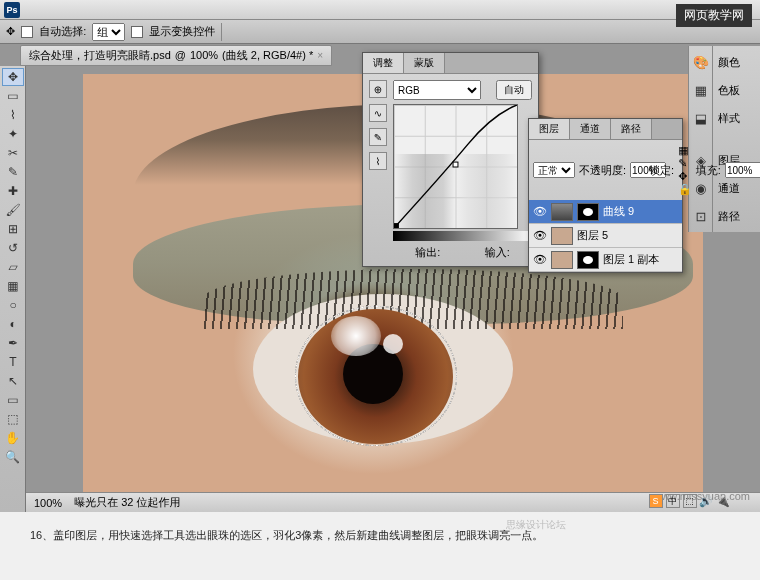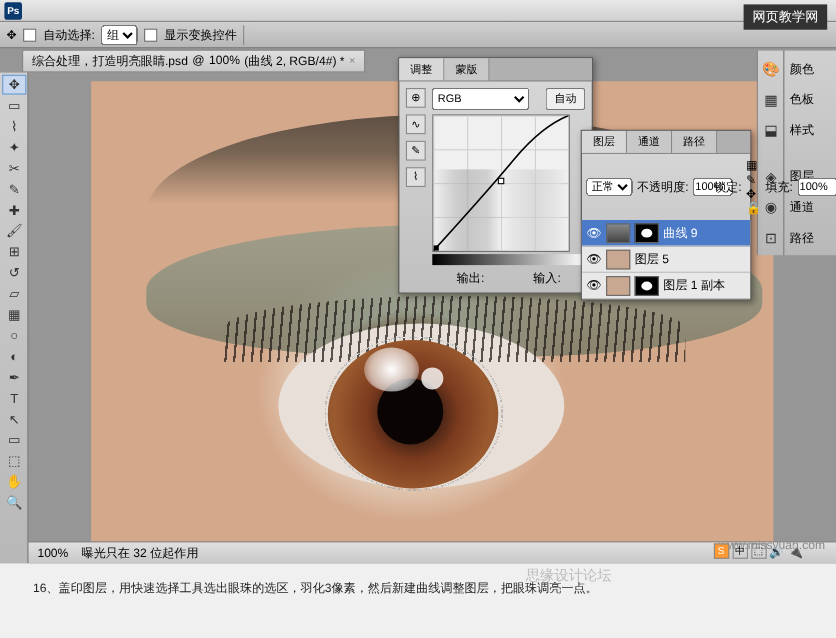--- a/index.html
+++ b/index.html
@@ -62,21 +62,21 @@
 .layers-row .lbl{flex:0 0 auto}
 .layers-list{background:#e8e8e8;max-height:95px;overflow-y:auto}
 .layer-item{display:flex;align-items:center;height:24px;border-bottom:1px solid #bbb;padding:0 4px;gap:4px;font-size:10px}
 .layer-item.sel{background:#4a7ac8;color:#fff}
 .layer-eye{width:14px;font-size:11px}
 .layer-thumb{width:22px;height:18px;border:1px solid #666;background:#888}
 .layer-mask{width:22px;height:18px;border:1px solid #666;background:#000;display:flex;align-items:center;justify-content:center}
 .layer-mask span{width:10px;height:8px;background:#fff;border-radius:50%}
 .watermark1{position:absolute;top:4px;right:8px;background:#333;color:#fff;padding:3px 8px;font-size:12px}
 .watermark2{position:absolute;top:490px;right:10px;color:#888;font-size:11px}
-.watermark3{position:absolute;bottom:48px;right:204px;color:#bbb;font-size:13px}
+.watermark3{position:absolute;bottom:48px;right:194px;color:#bbb;font-size:10px}
 .caption{position:absolute;top:520px;left:30px;right:30px;font-size:15px;line-height:1.9;color:#222;font-family:SimSun}
 .tray{position:absolute;top:494px;right:30px;display:flex;gap:3px;align-items:center}
 .tray span{font-size:11px}
 .tray .sq{width:14px;height:14px;border:1px solid #888;display:flex;align-items:center;justify-content:center;font-size:9px}
 </style>
 </head>
 <body>
 
 <div class="ps-app">
   <div class="menubar">

